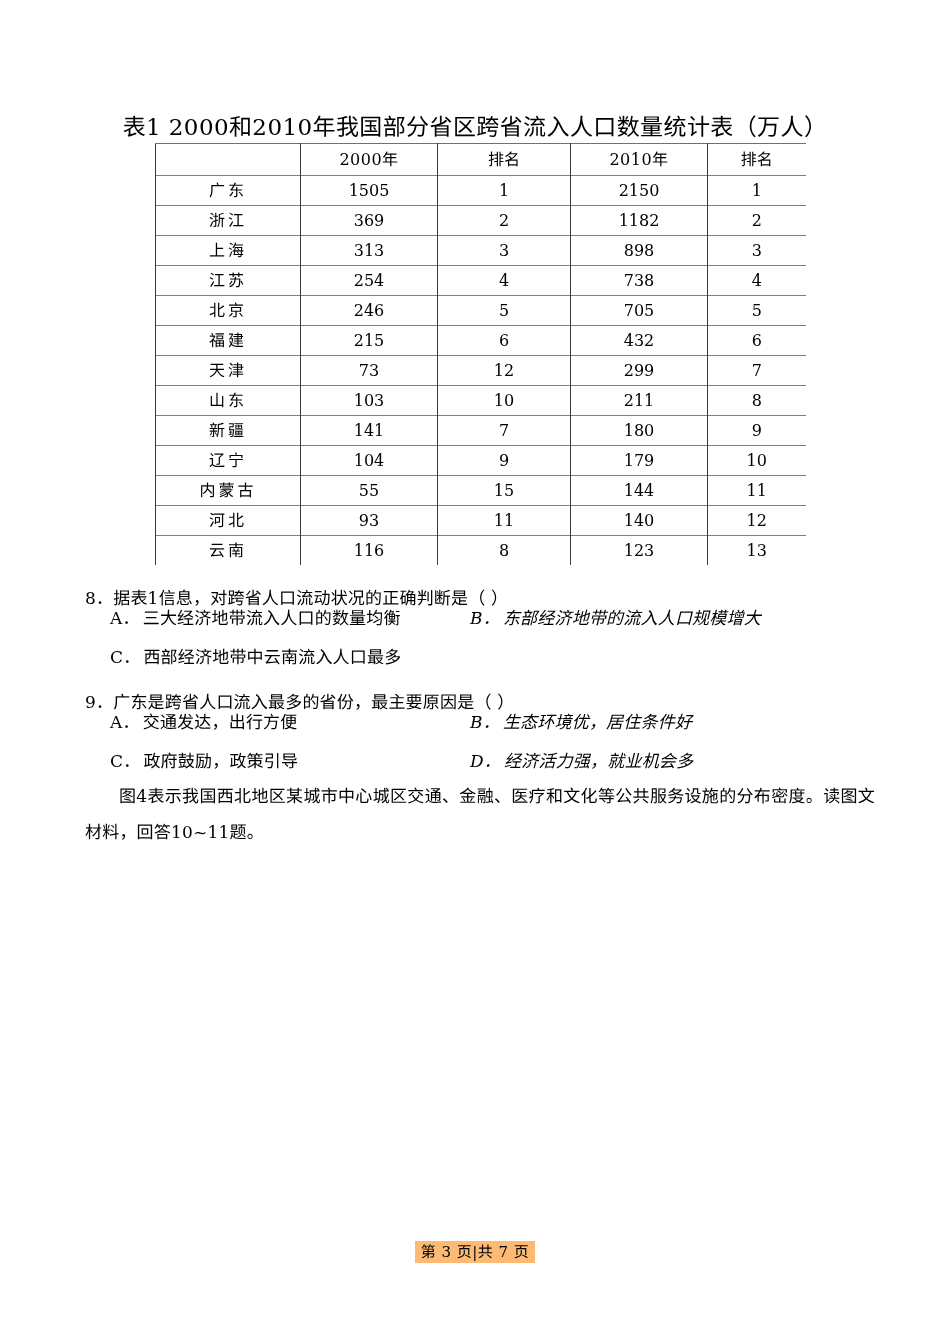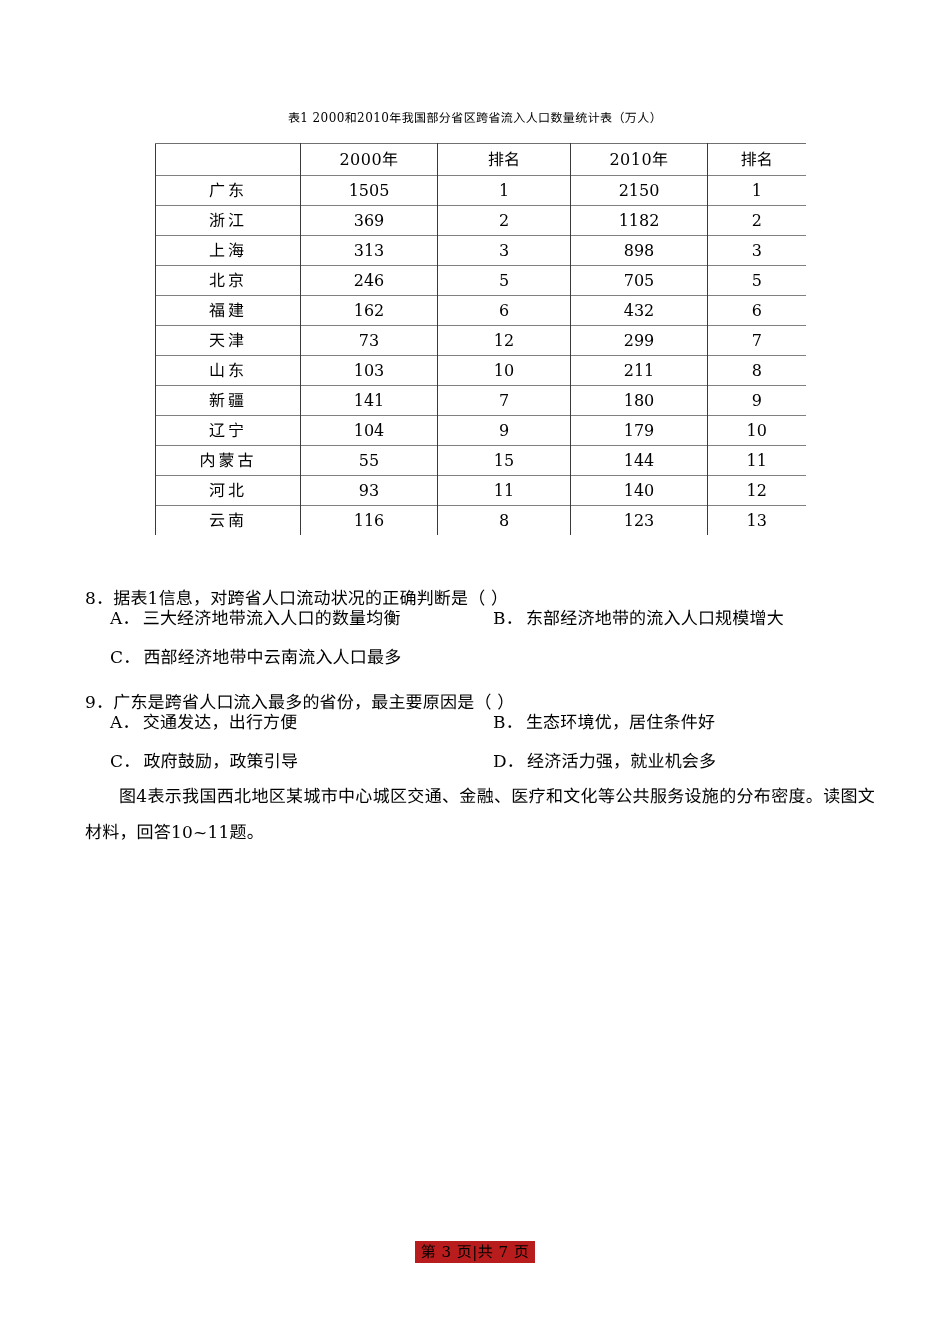--- a/index.html
+++ b/index.html
@@ -24,21 +24,21 @@
     height: 1344px;
   }
 
   
   .table-caption {
     position: absolute;
     left: 0;
     top: 108px;
     width: 950px;
     text-align: center;
-    font-size: 12px;
+    font-size: 23px;
     letter-spacing: 0.4px;
     white-space: nowrap;
   }
 
   
   .stat-table-wrap {
     position: absolute;
     left: 155px;
     top: 143px;
     width: 650px;
@@ -108,21 +108,21 @@
   .q-options {
     position: relative;
     height: 36px;
   }
   .opt {
     position: absolute;
     white-space: nowrap;
     letter-spacing: 0.2px;
   }
   .opt-left  { left: 25px; }
-  .opt-right { left: 408px; }
+  .opt-right { left: 385px; font-style: italic; }
   .opt-letter {
     font-family: "DejaVu Serif", "Liberation Serif", serif;
     margin-right: 3px;
   }
 
   #q8 { top: 568px; }
   #q8 .row1 { position: absolute; top: 0px; left: 0; }
   #q8 .row2 { position: absolute; top: 36px; left: 0; width: 800px; }
   #q8 .row3 { position: absolute; top: 75px; left: 0; width: 800px; }
 
@@ -148,21 +148,21 @@
   
   .footer {
     position: absolute;
     left: 0;
     top: 1240px;
     width: 950px;
     text-align: center;
     font-size: 15px;
   }
   .footer .fbg {
-    background: #b91c1c;
+    background: #fdba74;
     padding: 2px 6px;
     letter-spacing: 0.5px;
   }
 </style>
 </head>
 <body>
 
 <div class="page">
 
   <div class="table-caption">表1 2000和2010年我国部分省区跨省流入人口数量统计表（万人）</div>
@@ -199,29 +199,36 @@
             <td>2</td>
           </tr>
           <tr>
             <td class="prov-name">上海</td>
             <td>313</td>
             <td>3</td>
             <td>898</td>
             <td>3</td>
           </tr>
           <tr>
+            <td class="prov-name">江苏</td>
+            <td>254</td>
+            <td>4</td>
+            <td>738</td>
+            <td>4</td>
+          </tr>
+          <tr>
             <td class="prov-name">北京</td>
             <td>246</td>
             <td>5</td>
             <td>705</td>
             <td>5</td>
           </tr>
           <tr>
             <td class="prov-name">福建</td>
-            <td>162</td>
+            <td>215</td>
             <td>6</td>
             <td>432</td>
             <td>6</td>
           </tr>
           <tr>
             <td class="prov-name">天津</td>
             <td>73</td>
             <td>12</td>
             <td>299</td>
             <td>7</td>

